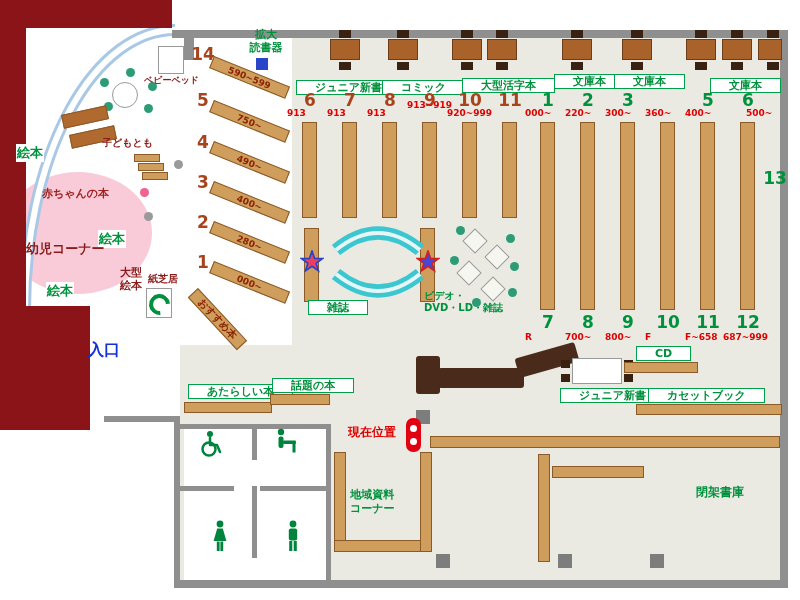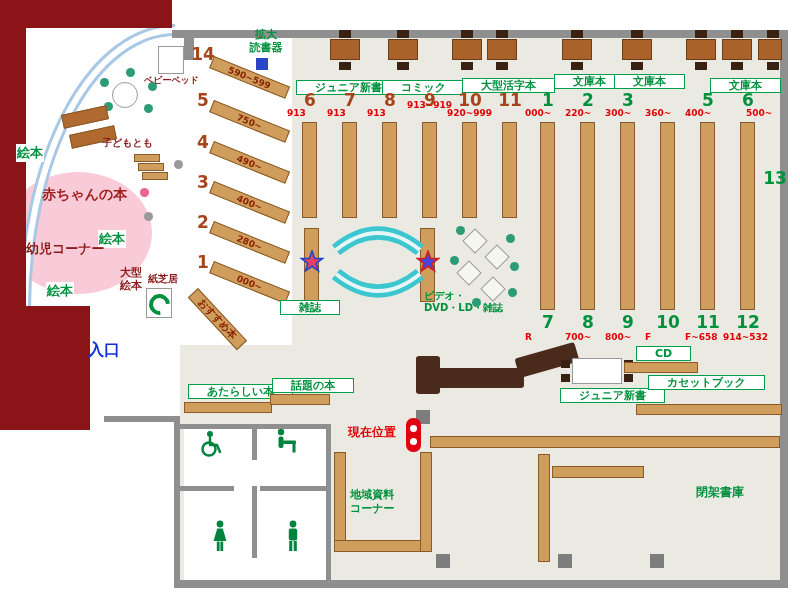--- a/index.html
+++ b/index.html
@@ -79,21 +79,21 @@
   <div class="dot dotp" style="left:140px;top:188px"></div>
   <div class="dot dotg" style="left:144px;top:212px"></div>
   <div class="whitebox" style="left:158px;top:46px;width:26px;height:28px"></div>
   <div class="whitebox" style="left:146px;top:288px;width:26px;height:30px"></div>
   <div class="crescent" style="left:149px;top:294px"></div>
 
   <div class="gtext" style="left:16px;top:144px;font-size:13px;background:#fff;padding:0 1px">絵本</div>
   <div class="gtext" style="left:98px;top:230px;font-size:13px;background:#fff;padding:0 1px">絵本</div>
   <div class="gtext" style="left:46px;top:282px;font-size:13px;background:#fff;padding:0 1px">絵本</div>
   <div class="dred" style="left:26px;top:240px;font-size:13px">幼児コーナー</div>
-  <div class="dred" style="left:42px;top:186px;font-size:14px;color:#a02020">赤ちゃんの本</div>
+  <div class="dred" style="left:42px;top:186px;font-size:11px;color:#a02020">赤ちゃんの本</div>
   <div class="dred" style="left:102px;top:136px;font-size:10px">子どもとも</div>
   <div class="dred" style="left:144px;top:74px;font-size:9px">ベビーベッド</div>
   <div class="dred" style="left:120px;top:266px;font-size:11px;line-height:13px">
     <span style="display:block">大型</span>
     <span style="display:block">絵本</span>
   </div>
   <div class="dred" style="left:148px;top:272px;font-size:10px">紙芝居</div>
   <div class="abs" style="left:88px;top:340px;font-size:16px;font-weight:bold;color:#1030d8">入口</div>
 
   <div class="numA" style="left:188px;top:44px">14</div>
@@ -224,38 +224,38 @@
   <div class="numG" style="left:573px;top:312px">8</div>
   <div class="numG" style="left:613px;top:312px">9</div>
   <div class="numG" style="left:653px;top:312px">10</div>
   <div class="numG" style="left:693px;top:312px">11</div>
   <div class="numG" style="left:733px;top:312px">12</div>
   <div class="rng" style="left:525px;top:332px">R</div>
   <div class="rng" style="left:565px;top:332px">700~</div>
   <div class="rng" style="left:605px;top:332px">800~</div>
   <div class="rng" style="left:645px;top:332px">F</div>
   <div class="rng" style="left:685px;top:332px">F~658</div>
-  <div class="rng" style="left:723px;top:332px;width:48px">914~532</div>
+  <div class="rng" style="left:723px;top:332px;width:48px">687~999</div>
   <div class="numG" style="left:760px;top:168px">13</div>
 
   <div class="shelf" style="left:304px;top:228px;width:15px;height:74px"></div>
   <div class="shelf" style="left:420px;top:228px;width:15px;height:74px"></div>
   <svg class="abs" style="left:300px;top:250px" width="24" height="24" viewBox="0 0 22 22">
     <polygon points="11,1 13.4,7.8 20.5,7.9 14.8,12.2 16.9,19.1 11,15 5.1,19.1 7.2,12.2 1.5,7.9 8.6,7.8" fill="#e84060" stroke="#2244cc" stroke-width="1.5"></polygon>
   </svg>
   <svg class="abs" style="left:416px;top:250px" width="24" height="24" viewBox="0 0 22 22">
     <polygon points="11,1 13.4,7.8 20.5,7.9 14.8,12.2 16.9,19.1 11,15 5.1,19.1 7.2,12.2 1.5,7.9 8.6,7.8" fill="#4646d8" stroke="#d02020" stroke-width="1.5"></polygon>
   </svg>
   <svg class="abs" style="left:330px;top:218px" width="96" height="88">
     <path d="M6,32 Q48,-2 90,32" fill="none" stroke="#3cc6d0" stroke-width="13"></path>
     <path d="M6,32 Q48,-2 90,32" fill="none" stroke="#e6f6f6" stroke-width="4"></path>
     <path d="M6,56 Q48,90 90,56" fill="none" stroke="#3cc6d0" stroke-width="13"></path>
     <path d="M6,56 Q48,90 90,56" fill="none" stroke="#e6f6f6" stroke-width="4"></path>
   </svg>
-  <div class="glab" style="left:280px;top:300px">雑誌</div>
+  <div class="glab" style="left:308px;top:300px">雑誌</div>
   <div class="gtext" style="left:424px;top:290px;font-size:10px;line-height:12px">
     <span style="display:block">ビデオ・</span>
     <span style="display:block">DVD・LD・雑誌</span>
   </div>
 
   <div class="dia" style="left:466px;top:232px"></div>
   <div class="dia" style="left:488px;top:248px"></div>
   <div class="dia" style="left:460px;top:264px"></div>
   <div class="dia" style="left:484px;top:280px"></div>
   <div class="dot" style="left:456px;top:226px"></div>
@@ -270,21 +270,21 @@
   <div class="abs" style="left:516px;top:350px;width:62px;height:20px;background:#4a2a1a;border-radius:3px;transform:rotate(-16deg)"></div>
 
   <div class="whitebox" style="left:572px;top:358px;width:50px;height:26px"></div>
   <div class="chair" style="left:561px;top:360px;width:9px;height:8px"></div>
   <div class="chair" style="left:561px;top:374px;width:9px;height:8px"></div>
   <div class="chair" style="left:624px;top:360px;width:9px;height:8px"></div>
   <div class="chair" style="left:624px;top:374px;width:9px;height:8px"></div>
   <div class="glab" style="left:560px;top:388px">ジュニア新書</div>
   <div class="glab" style="left:636px;top:346px">CD</div>
   <div class="shelf" style="left:624px;top:362px;width:74px;height:11px"></div>
-  <div class="glab" style="left:648px;top:375px">カセットブック</div>
+  <div class="glab" style="left:648px;top:388px">カセットブック</div>
   <div class="shelf" style="left:636px;top:404px;width:146px;height:11px"></div>
   <div class="shelf" style="left:430px;top:436px;width:350px;height:12px"></div>
   <div class="shelf" style="left:538px;top:454px;width:12px;height:108px"></div>
   <div class="shelf" style="left:552px;top:466px;width:92px;height:12px"></div>
 
   <div class="glab" style="left:188px;top:384px">あたらしい本</div>
   <div class="shelf" style="left:184px;top:402px;width:88px;height:11px"></div>
   <div class="glab" style="left:272px;top:378px">話題の本</div>
   <div class="shelf" style="left:270px;top:394px;width:60px;height:11px"></div>
 

